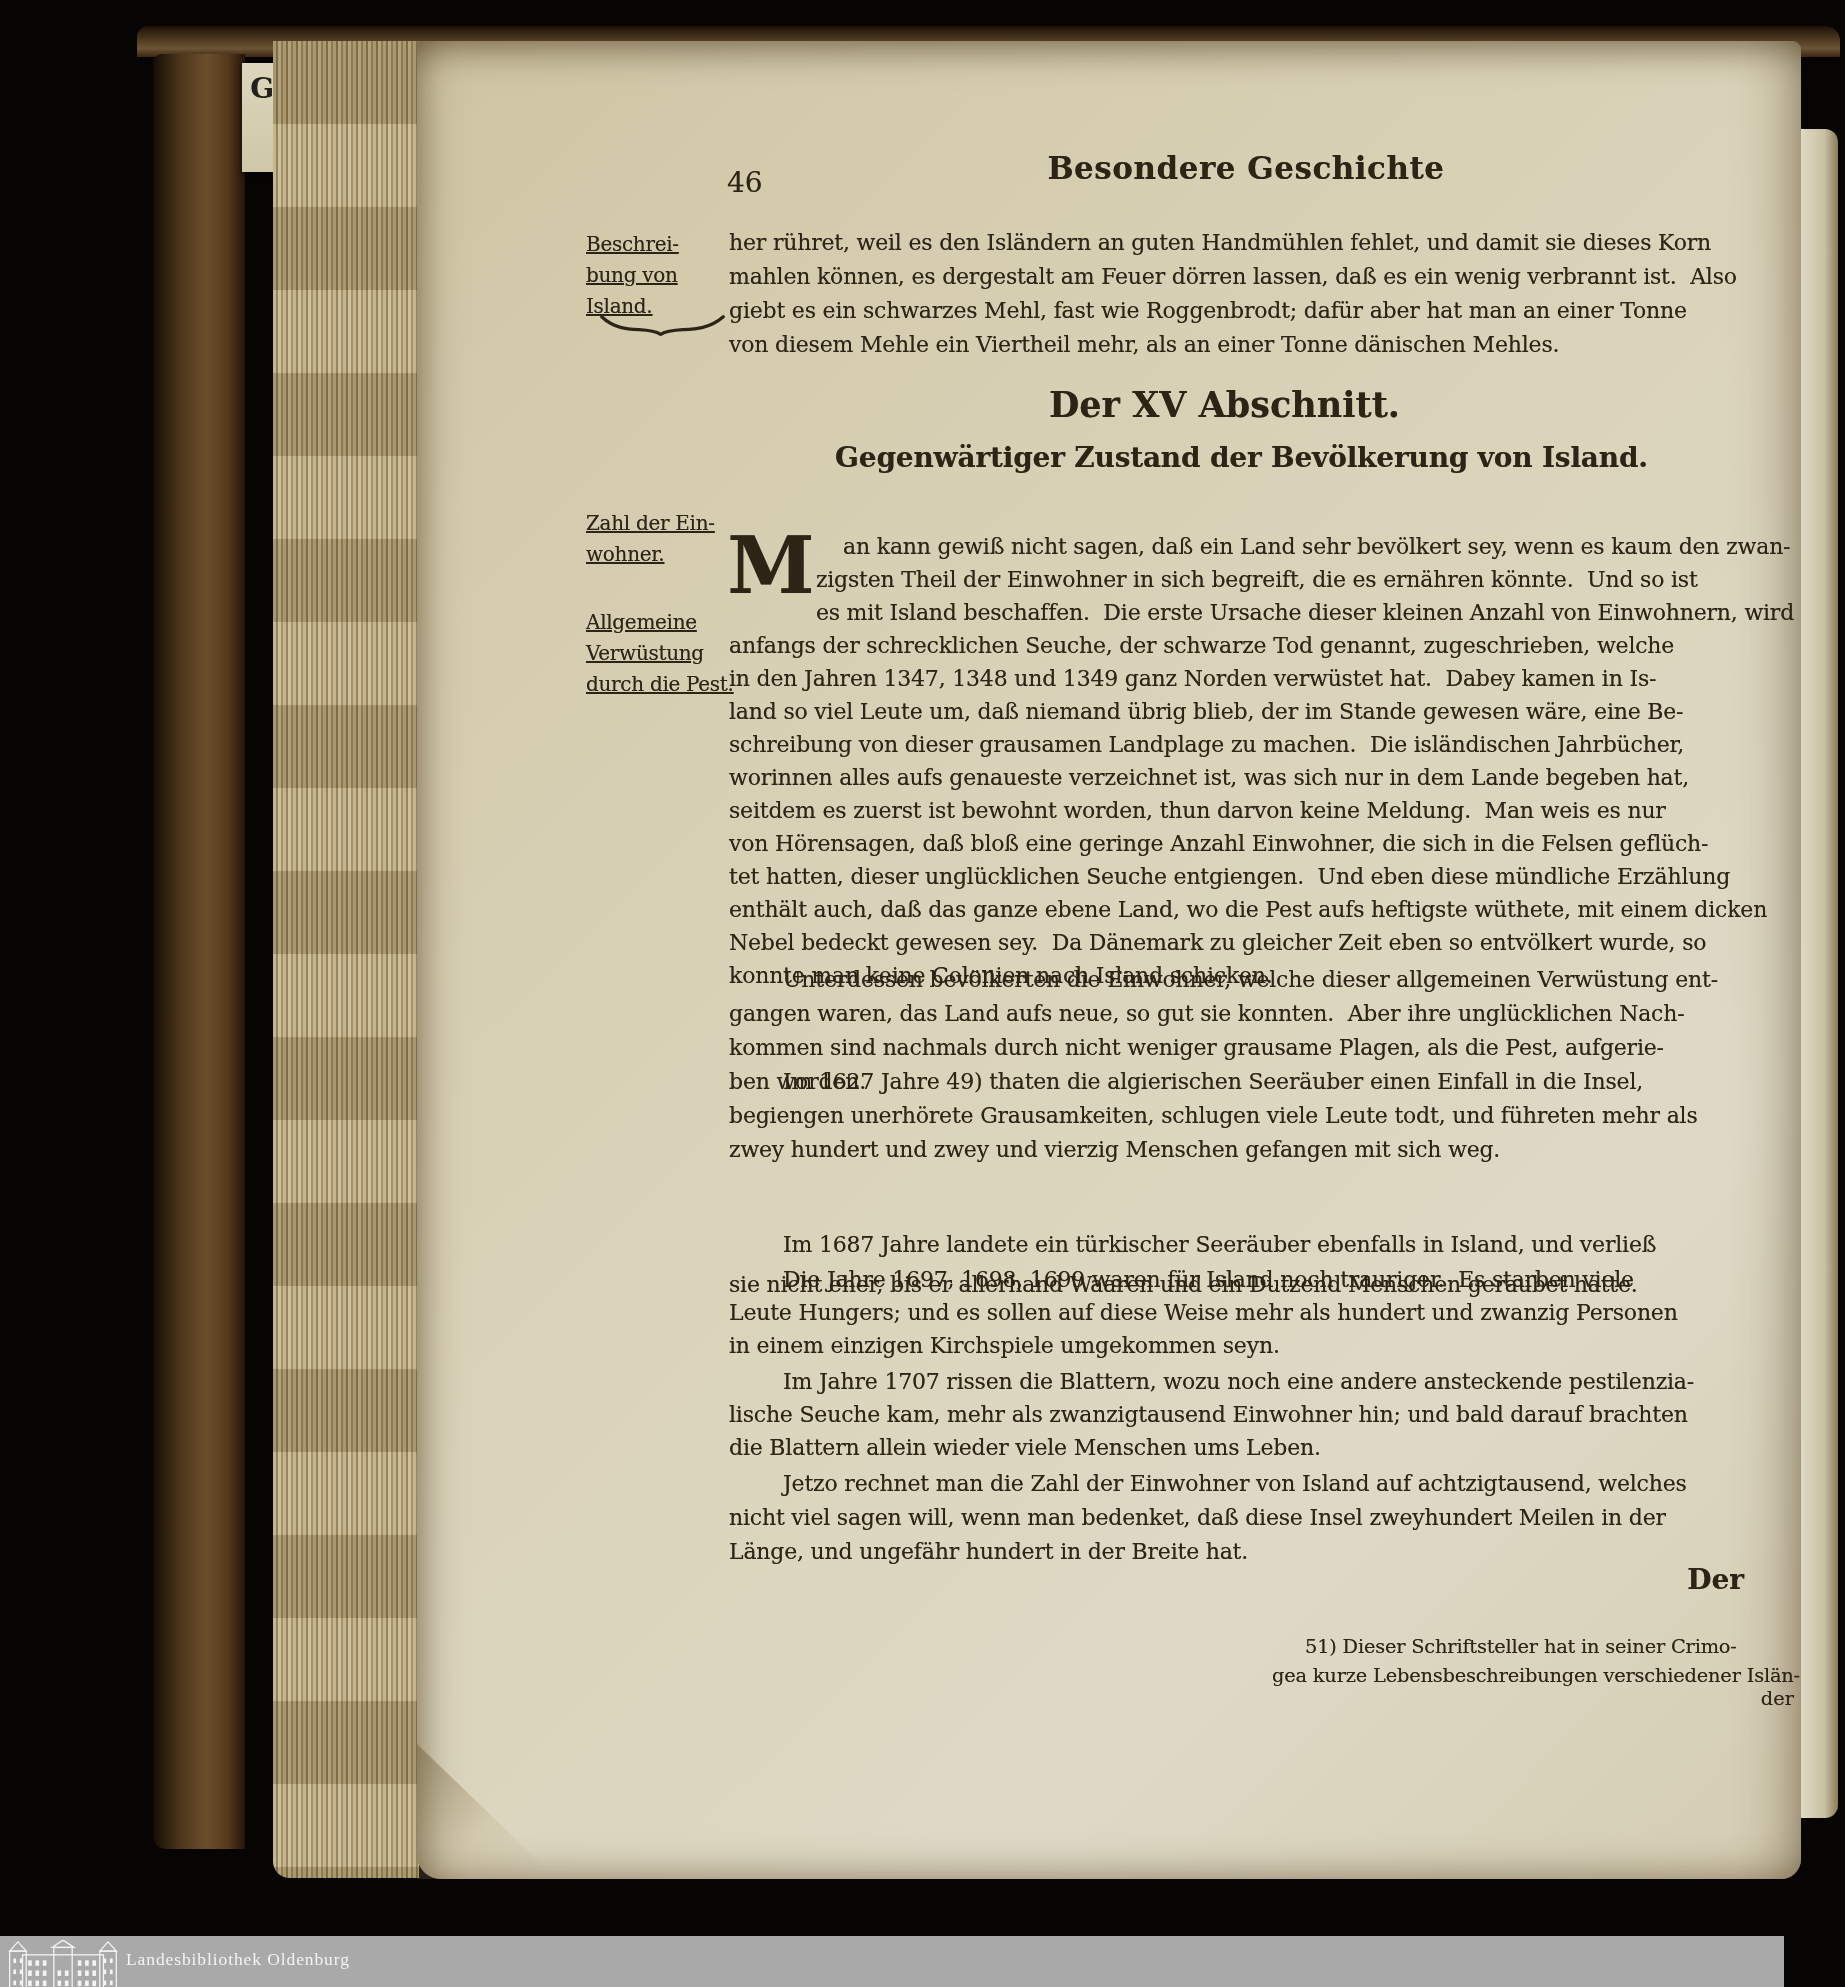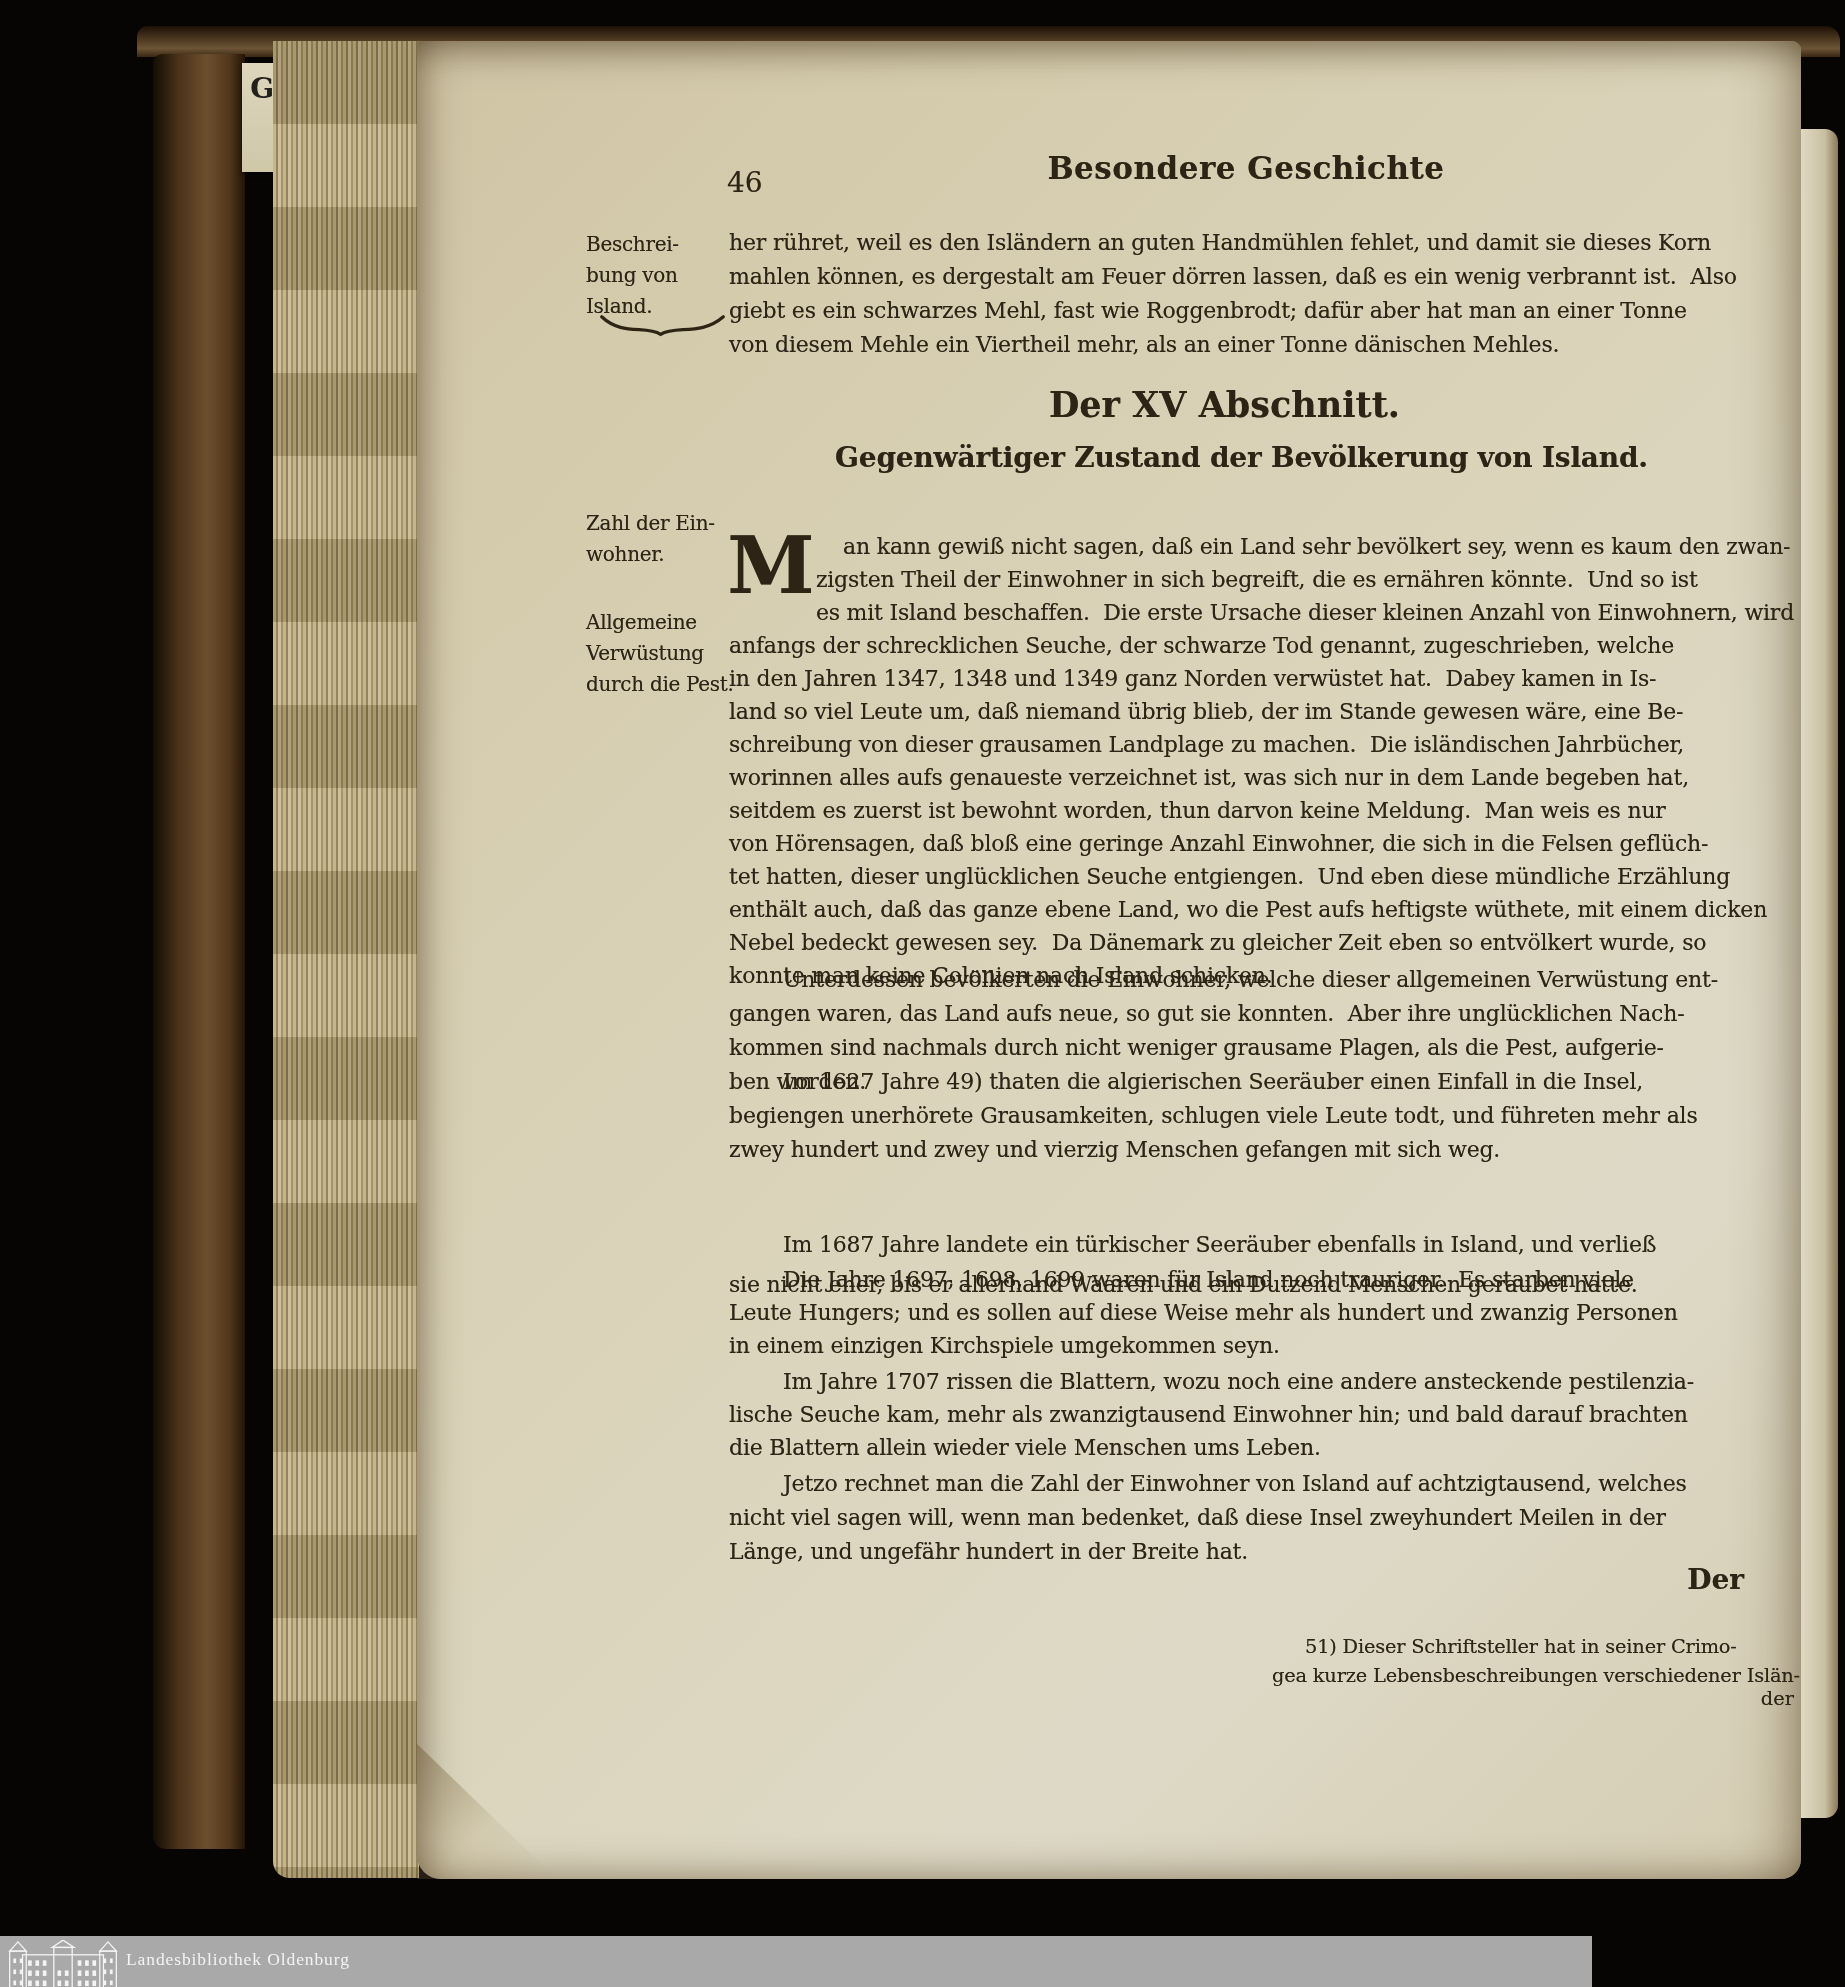--- a/index.html
+++ b/index.html
@@ -29,36 +29,36 @@
                    inset 31px 0 42px -26px rgba(80,60,30,.5),
                    inset -41px 0 55px -28px rgba(90,70,40,.45),
                    inset 0 -28px 42px -26px rgba(90,70,40,.4);}
   .corner-fold{position:absolute;left:417px;top:1744px;width:140px;height:135px;
         background:linear-gradient(135deg,rgba(110,92,55,.5),rgba(170,150,105,.18) 55%,rgba(0,0,0,0));
         clip-path:polygon(0 0,0 100%,100% 100%);}
   
   .ink{color:#2d2416;text-shadow:0 0 0.5px rgba(45,36,22,.55);position:absolute;}
   .pageno{left:727px;top:166px;font-size:28px;}
   .running-header{left:969px;top:150px;width:554px;text-align:center;font-size:31px;font-weight:bold;letter-spacing:0.5px;}
-  .mnote{left:586px;width:146px;font-size:20px;line-height:31px;letter-spacing:-0.3px;white-space:pre;}
+  .mnote{left:586px;width:146px;font-size:20px;line-height:31px;letter-spacing:-0.3px;white-space:pre;text-decoration:underline;}
   .brace{position:absolute;left:598px;top:312px;}
   .body-text{left:729px;width:1015px;font-size:22px;line-height:34px;letter-spacing:-0.2px;white-space:pre;}
   .opening{line-height:33px;}
   .indent{text-indent:54px;}
   .dropcap{float:left;width:85px;height:68px;font-size:79px;line-height:68px;font-weight:bold;
            margin:1.8px 3.7px 0 -1.8px;}
   .sec-title{left:814px;top:384px;width:821px;text-align:center;font-size:35px;font-weight:bold;}
   .sec-sub{left:831px;top:441px;width:821px;text-align:center;font-size:28px;font-weight:bold;letter-spacing:-0.2px;}
   .catchword{left:729px;top:1563px;width:1015px;text-align:right;font-size:28px;font-weight:bold;}
   .fn{font-size:19.4px;line-height:29px;letter-spacing:-0.2px;white-space:pre;}
   .fn1{left:766px;top:1632px;width:503px;}
   .fn2{left:1272px;top:1632px;width:522px;text-indent:33px;}
   .fn-catch{left:1272px;top:1687px;width:522px;text-align:right;font-size:19.4px;}
   
-  .footer-bar{position:absolute;left:0;top:1936px;width:1592px;height:51px;background:#a9a9a9;}
+  .footer-bar{position:absolute;left:0;top:1936px;width:1784px;height:51px;background:#a9a9a9;}
   .logo{position:absolute;left:5.5px;top:3.7px;}
   .lib-name{position:absolute;left:126px;top:13px;font-size:17.5px;color:#f4f4f4;
             font-family:"Liberation Serif","DejaVu Serif",serif;letter-spacing:0.9px;}
 </style>
 </head>
 <body>
 
 <div class="stage">
 
   <div class="top-edge"></div>

